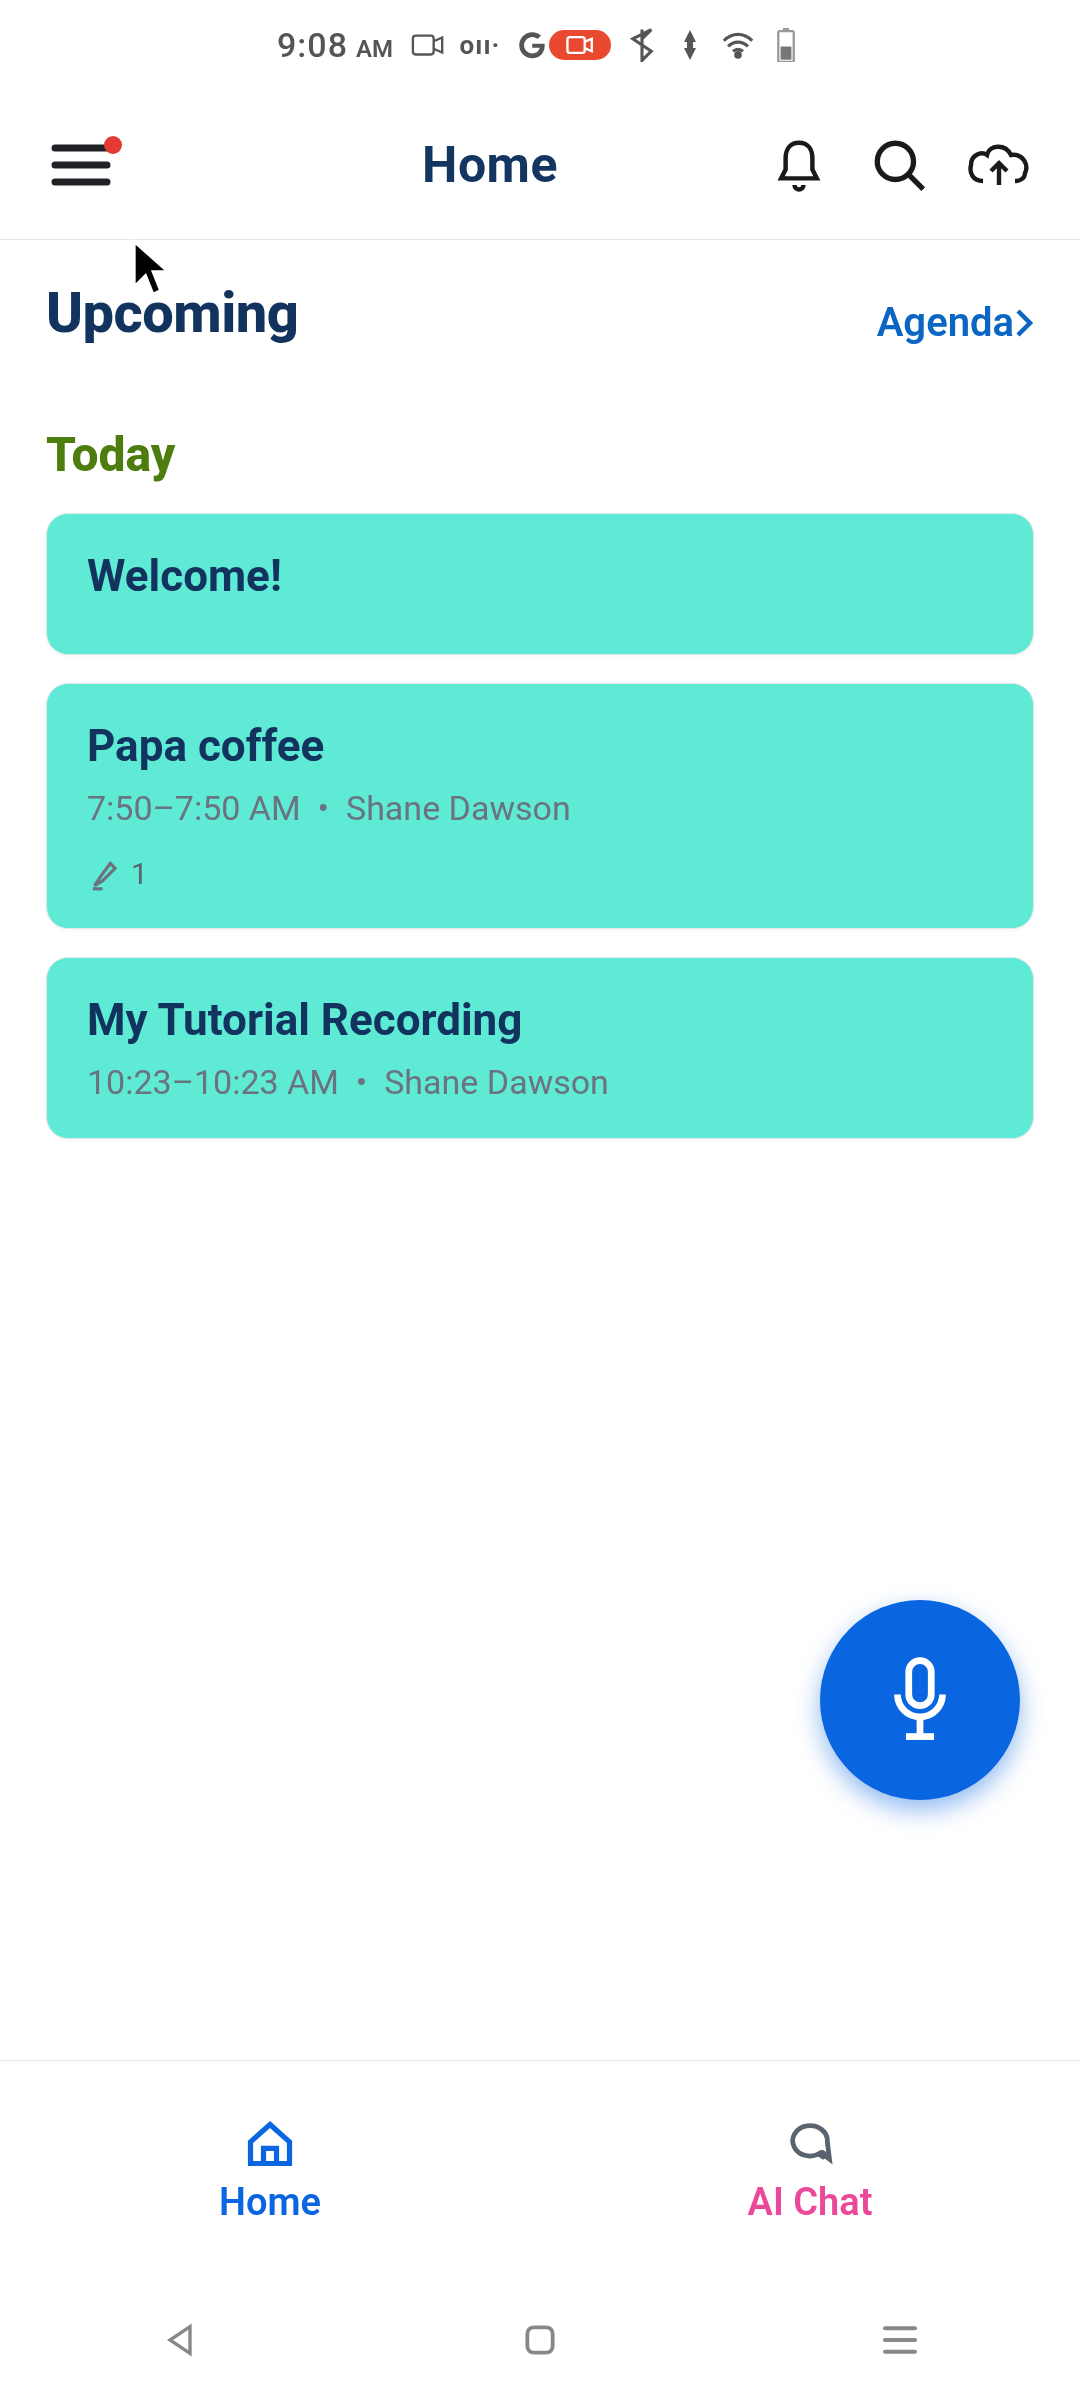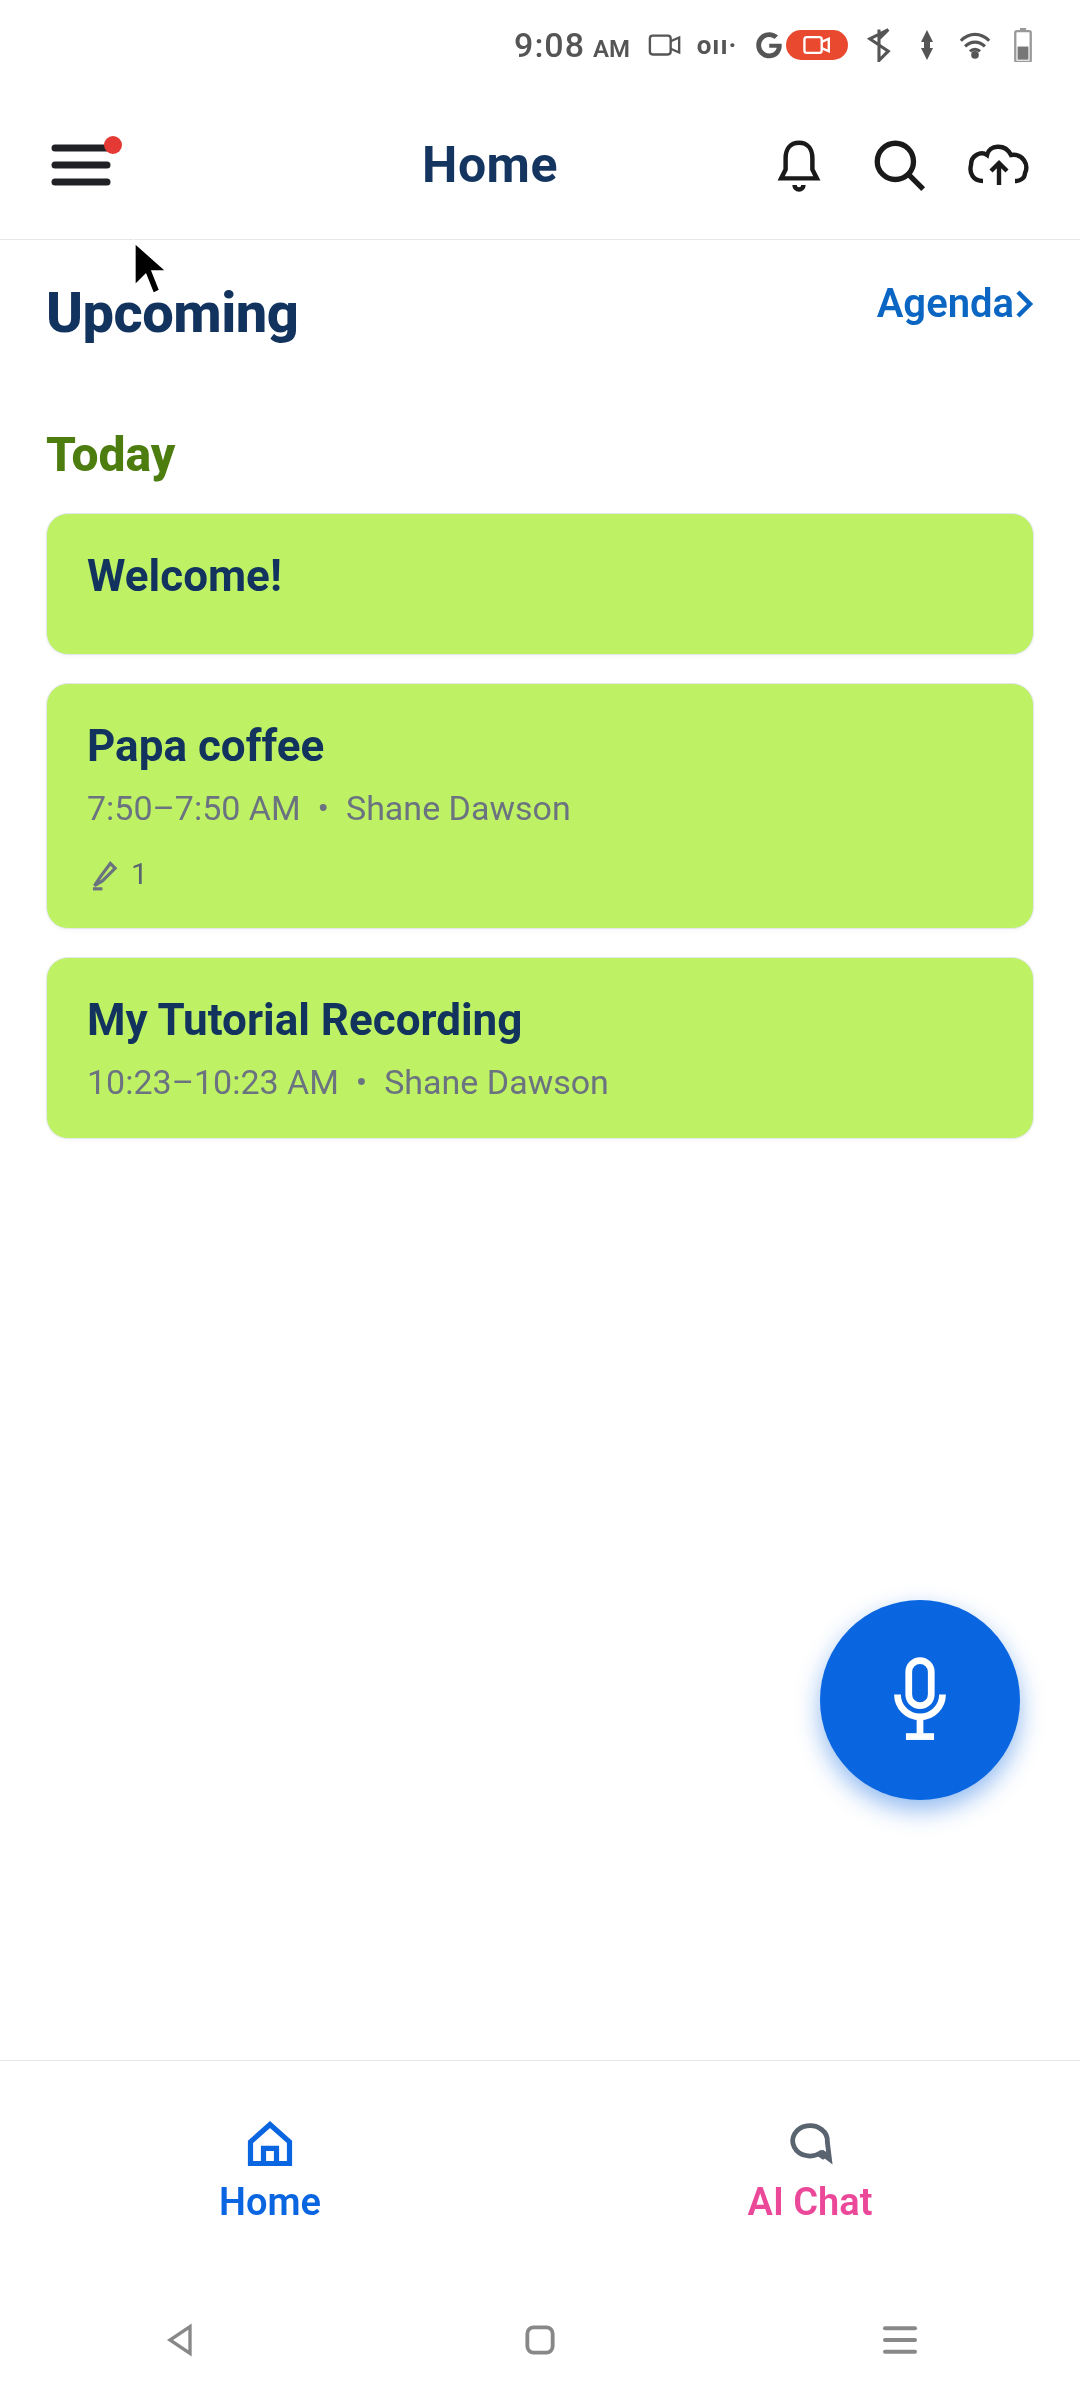--- a/index.html
+++ b/index.html
@@ -1,44 +1,44 @@
 <!DOCTYPE html>
 <html><head>
 <meta charset="utf-8">
 <style>
   * { box-sizing: border-box; margin: 0; padding: 0; }
   html, body { width: 1080px; height: 2400px; font-family: -apple-system, BlinkMacSystemFont, "Segoe UI", Roboto, Helvetica, Arial, sans-serif; background: #fff; color: #0e2a47; overflow: hidden; }
 
   
-  .status-bar { height: 90px; display: flex; align-items: center; justify-content: flex-end; padding: 0 40px; }
+  .status-bar { height: 90px; display: flex; align-items: center; justify-content: center; padding: 0 40px; }
   .status-left { display: flex; align-items: center; gap: 18px; color: #555; }
   .status-time { font-size: 34px; letter-spacing: 1px; color: #555; font-weight: 500;}
   .status-ampm { font-size: 24px; font-weight: 600; margin-left: 4px;}
   .status-right { display: flex; align-items: center; gap: 14px; color: #555; }
   .status-pill { background: #e94a2f; color:#fff; border-radius: 24px; padding: 4px 14px; display:flex; align-items:center; justify-content:center;}
   .mini-icon { width: 34px; height: 30px; display:inline-flex; align-items:center; justify-content:center; }
 
   
   .app-bar { height: 150px; display:flex; align-items:center; padding: 0 46px; gap: 30px; border-bottom: 1px solid #e5e7eb; position:relative;}
   .menu-btn { position:relative; width: 70px; height: 70px; display:flex; align-items:center; justify-content:center; }
   .menu-dot { position:absolute; top:6px; right:-6px; width:18px; height:18px; background:#e53935; border-radius:50%; }
   .app-title { flex:1; text-align:center; font-size: 50px; font-weight:700; color:#13355f; letter-spacing:0.5px; margin-left:100px;}
   .icon-btn { width: 70px; height: 70px; display:flex; align-items:center; justify-content:center; }
 
   
   .content { padding: 40px 46px 0 46px; height: calc(2400px - 90px - 150px - 220px - 120px); overflow:hidden; position:relative;}
-  .section-row { display:flex; align-items:flex-start; justify-content:space-between; }
+  .section-row { display:flex; align-items:flex-end; justify-content:space-between; }
   .section-title { font-size: 56px; font-weight: 800; color:#12335e; letter-spacing:-0.5px; }
   .agenda-link { color:#0a66c2; font-size:40px; font-weight:600; display:flex; align-items:center; }
   .promo { margin-top: 36px; font-size: 40px; line-height: 1.45; color:#607080; }
   .promo .try { color:#0a66c2; }
 
   .section-sub { font-size: 48px; font-weight: 800; color:#4d7c0f; margin-top: 80px; margin-bottom: 30px;}
 
-  .card { border:1px solid #e4e7ec; border-radius: 22px; padding: 36px 40px; margin-bottom: 28px; background:#bef264; box-shadow: 0 2px 4px rgba(0,0,0,0.03);}
+  .card { border:1px solid #e4e7ec; border-radius: 22px; padding: 36px 40px; margin-bottom: 28px; background:#5eead4; box-shadow: 0 2px 4px rgba(0,0,0,0.03);}
   .card-title { font-size: 44px; font-weight:700; color:#12335e; margin-bottom: 16px;}
   .card-meta { font-size: 34px; color:#6b7280; }
   .card-extras { display:flex; align-items:center; gap:10px; margin-top: 26px; color:#5a6470; font-size:30px;}
 
   
   .fab { position:absolute; right: 60px; bottom: 260px; width: 200px; height:200px; border-radius:50%; background:#0a66e0; display:flex; align-items:center; justify-content:center; box-shadow: 0 10px 24px rgba(10,102,224,0.45);}
 
   
   .bottom-tabs { height: 220px; border-top:1px solid #e5e7eb; display:flex; }
   .tab { flex:1; display:flex; flex-direction:column; align-items:center; justify-content:center; gap:10px; }

